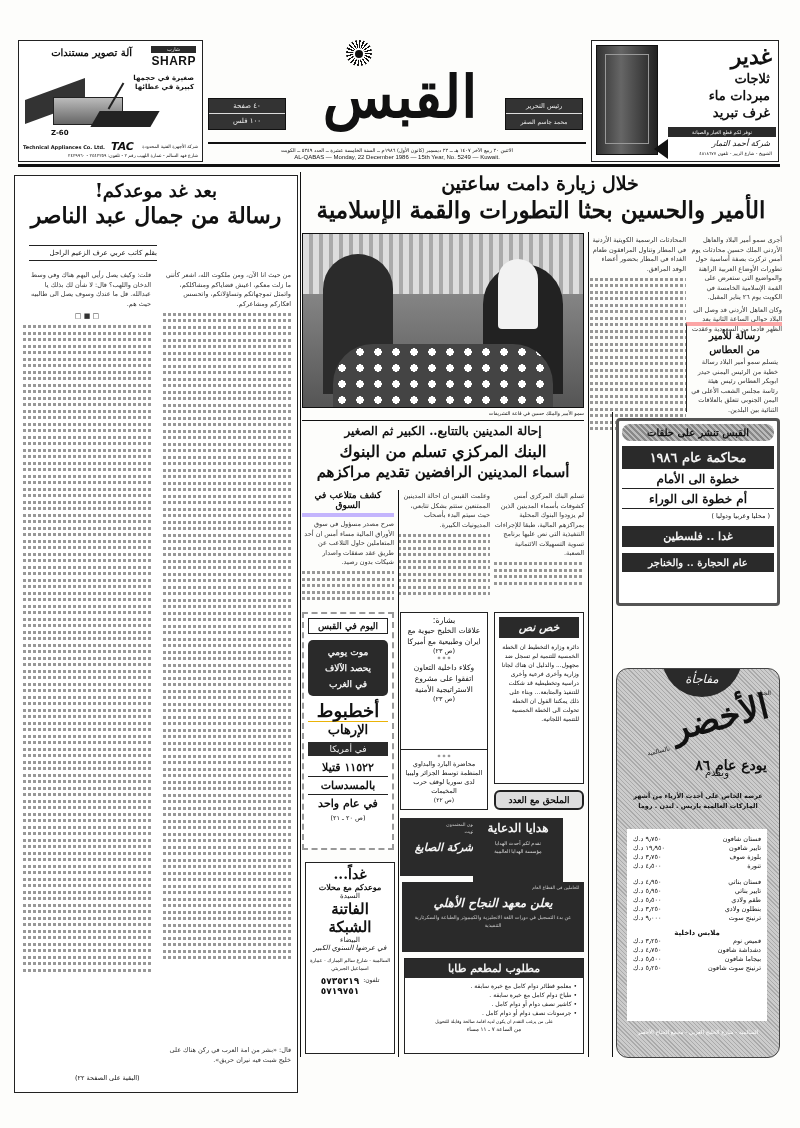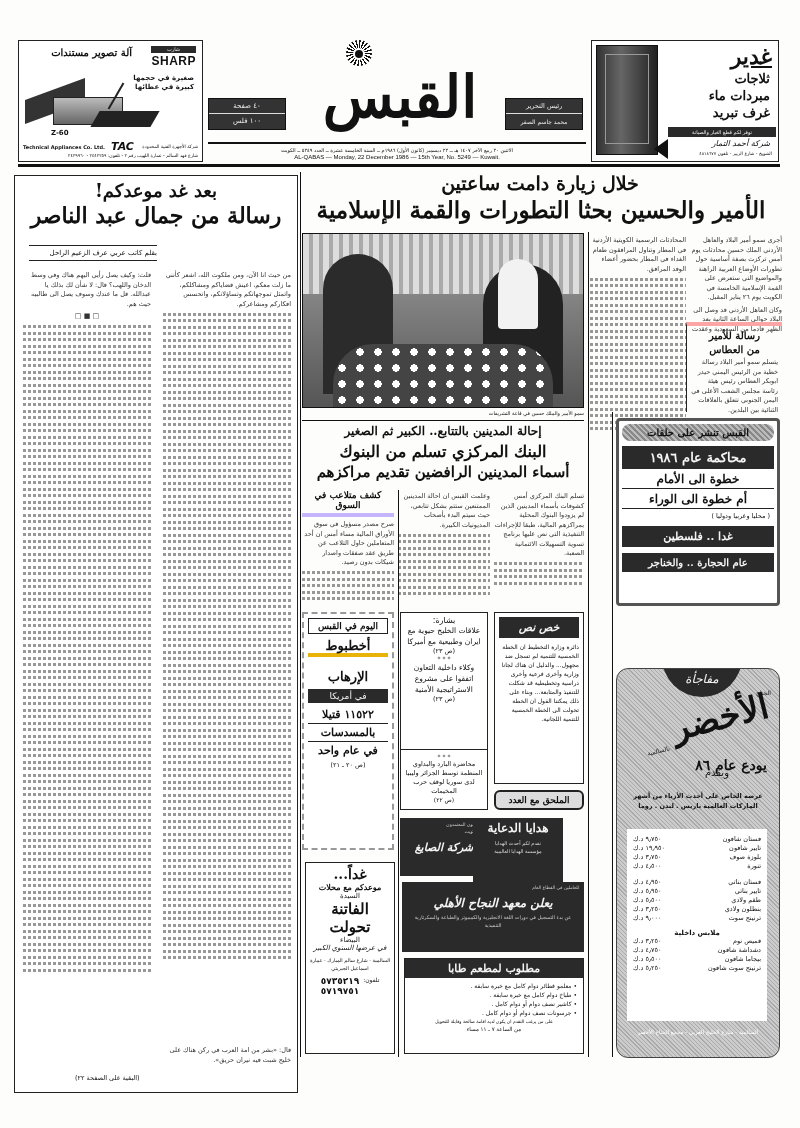--- a/index.html
+++ b/index.html
@@ -58,21 +58,21 @@
 
 <div class="rule" style="left:208px;top:142px;width:378px;height:2px;"></div>
 <div class="abs rtl center" style="left:208px;top:147px;width:378px;font-size:5px;white-space:nowrap;">الاثنين ٢٠ ربيع الآخر ١٤٠٧ هـ ــ ٢٢ ديسمبر (كانون الأول) ١٩٨٦م ــ السنة الخامسة عشرة ــ العدد ٥٢٤٩ ــ الكويت</div>
 <div class="abs center" style="left:208px;top:154px;width:378px;font-size:6px;font-family:'Liberation Sans',sans-serif;white-space:nowrap;">AL-QABAS — Monday, 22 December 1986 — 15th Year, No. 5249 — Kuwait.</div>
 
 <div class="abs box" style="left:591px;top:40px;width:188px;height:122px;background:#fff;">
   <div class="abs" style="left:4px;top:4px;width:62px;height:110px;background:linear-gradient(90deg,#333,#666 40%,#222);border:1px solid #111;">
     <div style="position:absolute;left:8px;top:8px;width:44px;height:90px;border:1px solid #999;"></div>
   </div>
   <div class="abs" style="left:62px;top:98px;width:0;height:0;border-top:10px solid transparent;border-bottom:10px solid transparent;border-right:14px solid #111;"></div>
-  <div class="abs rtl hl" style="right:6px;top:2px;font-size:22px;text-decoration:underline;">غدير</div>
+  <div class="abs rtl hl" style="right:6px;top:2px;font-size:22px;">غدير</div>
   <div class="abs rtl hl" style="right:8px;top:30px;font-size:13px;">ثلاجات</div>
   <div class="abs rtl hl" style="right:8px;top:47px;font-size:13px;">مبردات ماء</div>
   <div class="abs rtl hl" style="right:8px;top:64px;font-size:13px;">غرف تبريد</div>
   <div class="abs rtl dark center" style="left:76px;right:2px;top:86px;height:10px;font-size:5px;line-height:10px;">نوفر لكم قطع الغيار والصيانة</div>
   <div class="abs rtl" style="right:8px;top:98px;font-size:8px;font-style:italic;">شركة أحمد التمار</div>
   <div class="abs rtl" style="right:6px;top:110px;font-size:4.5px;white-space:nowrap;">الشويخ - شارع الزبير - تلفون ٤٨١٨٦٧٧</div>
 </div>
 
 <div class="rule" style="left:18px;top:164px;width:762px;height:3px;"></div>
 
@@ -374,22 +374,27 @@
   <div class="rtl txt" style="margin-top:3px;">صرح مصدر مسؤول في سوق الأوراق المالية مساء أمس ان أحد المتعاملين حاول التلاعب عن طريق عقد صفقات واصدار شيكات بدون رصيد.</div>
   <span class="filler"></span>
     <span class="filler"></span>
     <span class="filler"></span>
     <span class="filler"></span>
     <span class="filler"></span>
 </div>
 
 <div class="abs" style="left:302px;top:612px;width:92px;height:238px;border:2px dashed #999;background:#fff;padding:4px;">
   <div class="rtl hl center" style="border:1px solid #222;font-size:9px;padding:2px 0;">اليوم في القبس</div>
-  <div class="rtl hl center" style="font-size:13px;margin-top:4px;border-bottom:4px solid #eab308;">أخطبوط</div>
-  <div class="rtl hl center" style="font-size:13px;margin-top:12px;">الإرهاب</div>
+  <div class="dark center rtl hl" style="margin-top:6px;border-radius:5px;padding:4px 0;font-size:9px;line-height:16px;">
+    <div>موت يومي</div>
+    <div>يحصد الآلاف</div>
+    <div>في الغرب</div>
+  </div>
+  <div class="rtl hl center" style="font-size:18px;margin-top:4px;border-bottom:1px solid #eab308;">أخطبوط</div>
+  <div class="rtl hl center" style="font-size:13px;margin-top:0;">الإرهاب</div>
   <div class="rtl center dark" style="font-size:9px;margin-top:5px;padding:2px 0;">في أمريكا</div>
   <div class="rtl hl center" style="font-size:11px;line-height:17px;margin-top:3px;">
     <div style="border-bottom:1px solid #222;">١١٥٢٢ قتيلا</div>
     <div style="border-bottom:1px solid #222;">بالمسدسات</div>
     <div>في عام واحد</div>
   </div>
   <div class="rtl center" style="font-size:6.5px;margin-top:2px;">(ص ٢٠ ـ ٢١)</div>
 </div>
 
 <div class="abs box" style="left:400px;top:612px;width:88px;height:138px;background:#fff;padding:3px;">
@@ -445,21 +450,21 @@
   </div>
   <div class="rtl center" style="font-size:4.5px;margin-top:2px;">على من يرغب التقدم ان يكون لديه اقامة صالحة وقابلة للتحويل</div>
   <div class="rtl center" style="font-size:5.5px;margin-top:2px;">من الساعة ٧ ـ ١١ مساء</div>
 </div>
 
 <div class="abs box" style="left:305px;top:862px;width:90px;height:192px;background:#fff;padding:3px;">
   <div class="rtl center hl" style="font-size:14px;">غداً...</div>
   <div class="rtl center hl" style="font-size:8px;">موعدكم مع محلات</div>
   <div class="rtl center" style="font-size:7px;">السيدة</div>
   <div class="rtl center hl" style="font-size:15px;line-height:18px;">الفاتنة</div>
-  <div class="rtl center hl" style="font-size:15px;line-height:18px;">تحولت</div>
+  <div class="rtl center hl" style="font-size:15px;line-height:18px;">الشبكة</div>
   <div class="rtl center" style="font-size:7px;">البيضاء</div>
   <div class="rtl center" style="font-size:7px;font-style:italic;">في عرضها السنوي الكبير</div>
   <div class="rtl center" style="font-size:5px;line-height:8px;margin-top:4px;">السالمية - شارع سالم المبارك - عمارة اسماعيل الجبريتي</div>
   <div class="rtl" style="display:flex;justify-content:center;gap:4px;margin-top:4px;">
     <span style="font-size:6px;">تلفون:</span>
     <span style="font-size:9px;font-weight:bold;line-height:10px;">
       <div>٥٧٣٥٢١٩</div>
       <div>٥٧١٩٧٥١</div>
     </span>
   </div>

